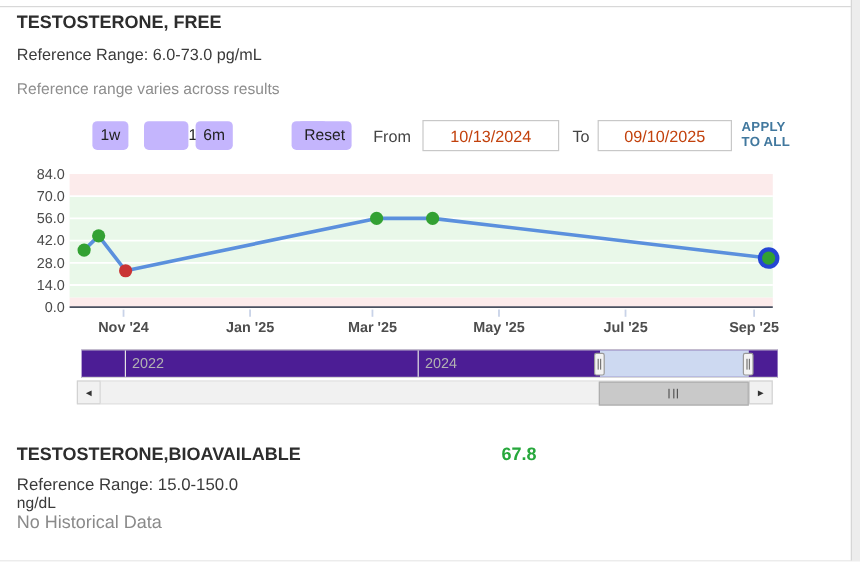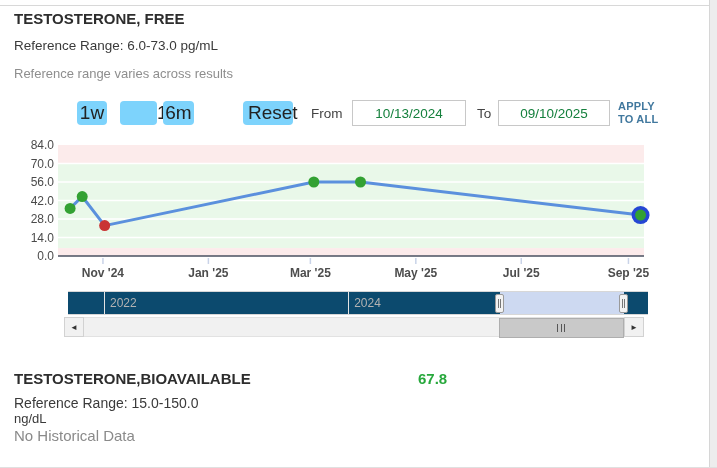--- a/index.html
+++ b/index.html
@@ -7,43 +7,43 @@
   body { font-family:"Liberation Sans", sans-serif; }
   .page { position:relative; width:717px; height:468px; background:#fff; overflow:hidden;
           border-bottom:1px solid #e0e0e0; }
   .topline { position:absolute; left:0; top:5px; width:717px; height:1px; background:#d8d8d8; }
   .vscroll { position:absolute; right:0; top:0; width:8px; height:468px; background:#ededed;
              border-left:1px solid #d6d6d6; }
   .sec-title { position:absolute; left:14px; top:10px; font-size:15px; font-weight:bold; color:#2d2d2d; }
   .refrange  { position:absolute; left:14px; top:38px; font-size:13.5px; color:#3a3a3a; }
   .note      { position:absolute; left:14px; top:66px; font-size:13px; color:#8e8e8e;text-align:right; }
 
-  .rbtn { position:absolute; top:101px; height:24px; background:#7dd3fc; border:none; border-radius:4px;
-          font-family:inherit; font-size:19px; color:#222; line-height:24px; cursor:pointer; }
+  .rbtn { position:absolute; top:101px; height:24px; background:#c4b5fd; border:none; border-radius:4px;
+          font-family:inherit; font-size:13px; color:#222; line-height:24px; cursor:pointer; }
   .b1w { left:77px;  width:30px; }
   .b1m { left:120px; width:25px;padding-left:37px; }
   .b6m { left:163px; width:31px; }
   .b1y { left:206px; width:30px;margin-left:37px; }
   .brs { left:248px; width:45px; }
 
   .ctl-label { position:absolute; top:106px; font-size:13.5px; color:#444; }
   .lfrom { left:311px; }
   .lto   { left:477px; }
   .dinput { position:absolute; top:100px; height:26px; border:1px solid #c8c8c8; background:#fff;
-            font-family:inherit; font-size:13.5px; color:#15803d; text-align:center; }
+            font-family:inherit; font-size:13.5px; color:#c2410c; text-align:center; }
   .ifrom { left:352px; width:114px; }
   .ito   { left:498px; width:112px; }
   .apply { position:absolute; left:618px; top:100px; width:46px; font-size:11px; font-weight:bold;
            color:#41789e; line-height:13px; letter-spacing:0.2px; cursor:pointer; }
 
   .chart-wrap { position:absolute; left:0; top:138px; width:680px; height:152px;text-align:center; }
   .yt { font-family:"Liberation Sans",sans-serif; font-size:12px; fill:#4a4a4a; }
   .xt { font-family:"Liberation Sans",sans-serif; font-size:12px; font-weight:bold; fill:#4d4d4d; }
 
-  .navstrip { position:absolute; left:68px; top:291px; width:580px; height:24px; background:#0c4a6e;
+  .navstrip { position:absolute; left:68px; top:291px; width:580px; height:24px; background:#4c1d95;
               border-top:1px solid #d7d7d7; border-bottom:1px solid #d7d7d7;text-decoration:underline; }
   .navgrid  { position:absolute; top:0; width:1px; height:100%; background:#e4e4e4; }
   .navyear  { position:absolute; top:4px; font-size:12px; color:#b2b2b2; }
   .navsel   { position:absolute; top:0; height:100%; background:#cdd9f1; }
   .navhandle{ position:absolute; top:2px; width:9px; height:19px; background:#f3f3f3;
               border:1px solid #9a9a9a; border-radius:2px; display:flex; align-items:center; justify-content:center; }
   .hgrip { display:inline-block; width:3px; height:9px; border-left:1px solid #777; border-right:1px solid #777; }
 
   .hscroll { position:absolute; left:64px; top:317px; width:580px; height:20px; display:flex; }
   .sbtn { width:20px; height:20px; background:#f1f1f1; border:1px solid #d2d2d2;

